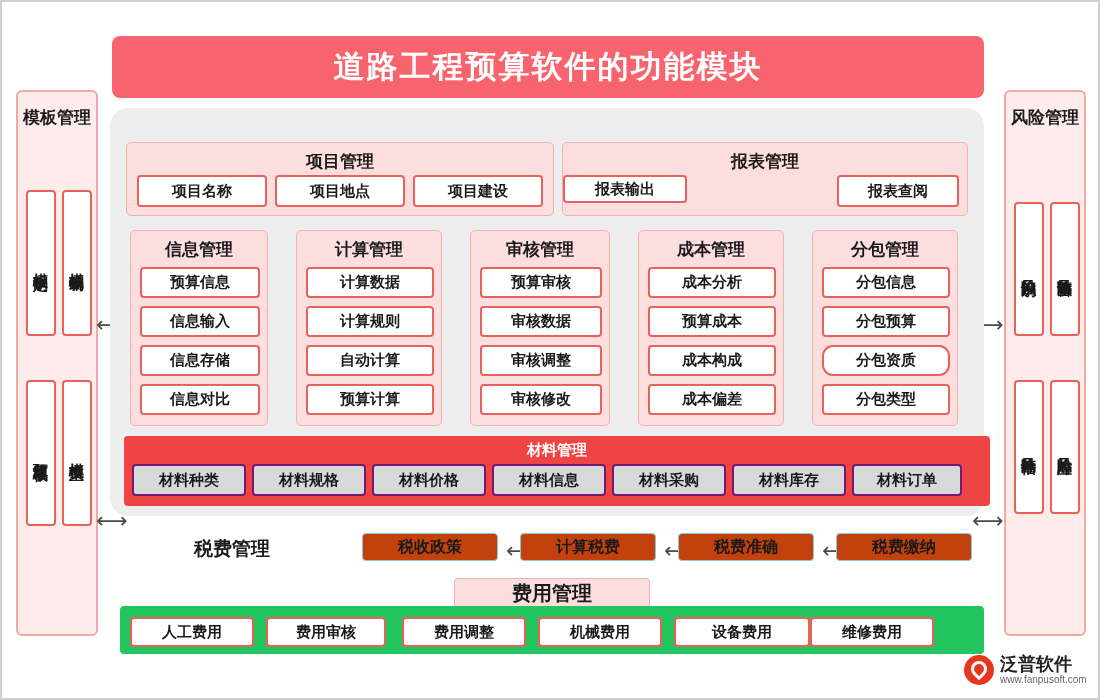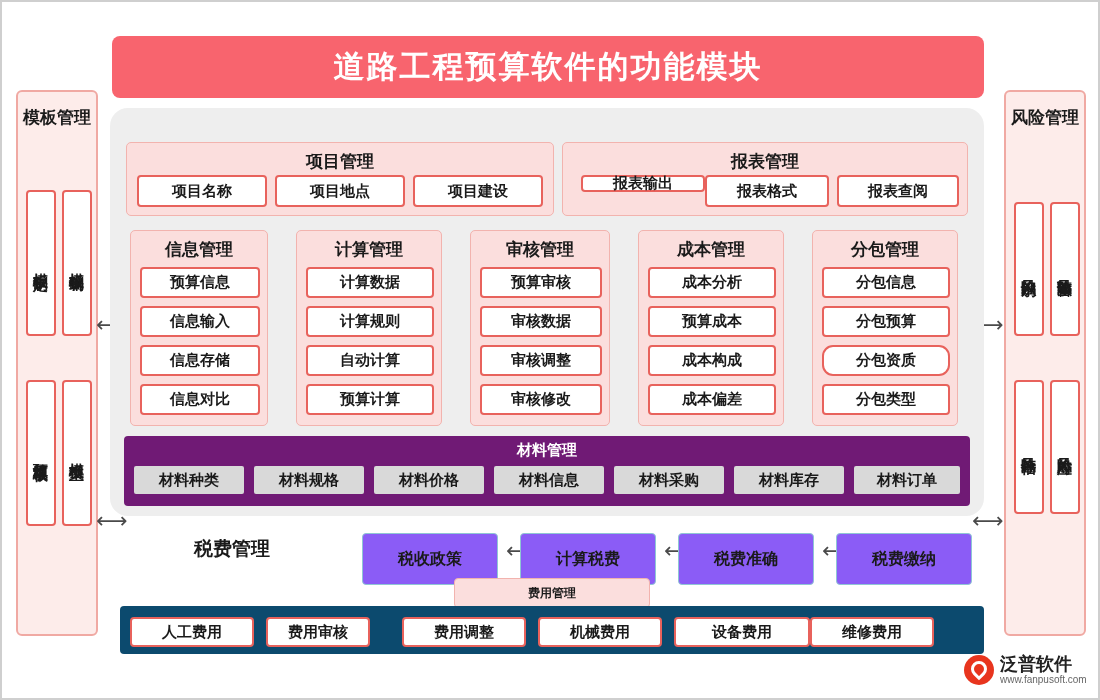--- a/index.html
+++ b/index.html
@@ -157,22 +157,23 @@
   #grp-cost  { left: 528px; width: 146px; }
   #grp-sub   { left: 702px; width: 146px; }
 
   
   #grp-material {
     position: absolute;
     left: 14px;
     top: 328px;
     width: 846px;
     height: 70px;
-    background: #701a75;
-    border-radius: 4px;
+    background: #ef4444;
+    border-radius: 4px;
+    padding-left: 20px;
   }
   #grp-material .group-title { color: #ffffff; top: 5px; font-size: 15px; }
   .mcell {
     position: absolute;
     top: 28px;
     height: 32px;
     background: #d9d9d9;
     border: 2px solid #701a75;
     border-radius: 4px;
     box-sizing: border-box;
@@ -190,22 +191,22 @@
     position: absolute;
     left: 192px;
     top: 534px;
     font-size: 19px;
     font-weight: bold;
     color: #1a1a1a;
   }
   .tax-cell {
     position: absolute;
     top: 531px;
-    height: 52px;
-    background: #8b5cf6;
+    height: 28px;
+    background: #c2410c;
     border: 1px solid #8fc6d4;
     border-radius: 4px;
     box-sizing: border-box;
     display: flex;
     align-items: center;
     justify-content: center;
     font-size: 16px;
     font-weight: bold;
     color: #1a1a1a;
     white-space: nowrap;
@@ -218,30 +219,30 @@
     top: 576px;
     width: 196px;
     height: 30px;
     background: #fbdedd;
     border: 1px solid #f2b3ae;
     border-radius: 4px;
     box-sizing: border-box;
     display: flex;
     align-items: center;
     justify-content: center;
-    font-size: 12px;
+    font-size: 20px;
     font-weight: bold;
   }
   #fee-band {
     position: absolute;
     left: 118px;
     top: 604px;
     width: 864px;
     height: 48px;
-    background: #0c4a6e;
+    background: #22c55e;
     border-radius: 4px;
   }
   .fcell {
     position: absolute;
     top: 11px;
     height: 30px;
     background: #ffffff;
     border: 2px solid #e8625c;
     border-radius: 4px;
     box-sizing: border-box;
@@ -328,22 +329,21 @@
 
     <div class="group" id="grp-project">
       <div class="group-title">项目管理</div>
       <div class="cell" style="left:10px;  top:32px; width:130px; height:32px;">项目名称</div>
       <div class="cell" style="left:148px; top:32px; width:130px; height:32px;">项目地点</div>
       <div class="cell" style="left:286px; top:32px; width:130px; height:32px;">项目建设</div>
     </div>
 
     <div class="group" id="grp-report">
       <div class="group-title">报表管理</div>
-      <div class="cell" style="left:18px;  top:32px; width:124px; height:17px;">报表输出</div>
-      <div class="cell" style="left:142px; top:32px; width:124px; height:32px;">报表格式</div>
+      <div class="cell" style="left:0;  top:32px; width:124px; height:28px;">报表输出</div>
       <div class="cell" style="left:274px; top:32px; width:122px; height:32px;">报表查阅</div>
     </div>
 
     <div class="group midgroup" id="grp-info">
       <div class="group-title">信息管理</div>
       <div class="cell" style="left:9px; top:36px;  width:120px; height:31px;">预算信息</div>
       <div class="cell" style="left:9px; top:75px;  width:120px; height:31px;">信息输入</div>
       <div class="cell" style="left:9px; top:114px; width:120px; height:31px;">信息存储</div>
       <div class="cell" style="left:9px; top:153px; width:120px; height:31px;">信息对比</div>
     </div>
@@ -397,21 +397,21 @@
   <div class="dbl-arrow" style="left:504px; top:538px;">⟷</div>
   <div class="tax-cell" style="left:518px; width:136px;">计算税费</div>
   <div class="dbl-arrow" style="left:662px; top:538px;">⟷</div>
   <div class="tax-cell" style="left:676px; width:136px;">税费准确</div>
   <div class="dbl-arrow" style="left:820px; top:538px;">⟷</div>
   <div class="tax-cell" style="left:834px; width:136px;">税费缴纳</div>
 
   <div id="fee-head">费用管理</div>
   <div id="fee-band">
     <div class="fcell" style="left:10px;  width:124px;">人工费用</div>
-    <div class="fcell" style="left:146px; width:104px;text-align:right;">费用审核</div>
+    <div class="fcell" style="left:146px; width:120px;text-align:right;">费用审核</div>
     <div class="fcell" style="left:282px; width:124px;">费用调整</div>
     <div class="fcell" style="left:418px; width:124px;">机械费用</div>
     <div class="fcell" style="left:554px; width:136px;font-family:Liberation Serif, serif;">设备费用</div>
     <div class="fcell" style="left:690px; width:124px;">维修费用</div>
   </div>
 
   <div id="logo">
     <div class="mark"></div>
     <div>
       <div class="brand">泛普软件</div>

